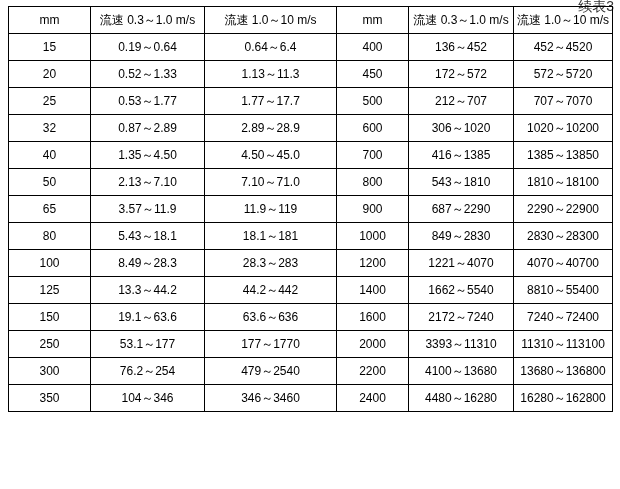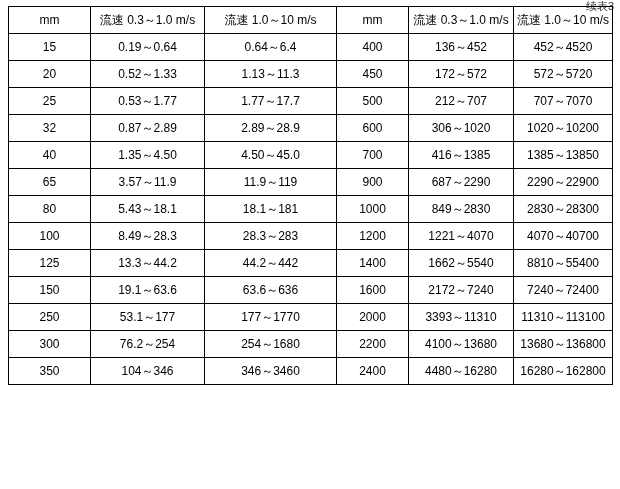--- a/index.html
+++ b/index.html
@@ -18,21 +18,21 @@
   .sheet {
     position: relative;
     width: 620px;
     height: 489px;
     box-sizing: border-box;
   }
   .corner-note {
     position: absolute;
     top: 0px;
     right: 6px;
-    font-size: 11px;
+    font-size: 14px;
     color: #333333;
     line-height: 12px;
     white-space: nowrap;
   }
   table.flow-table {
     position: absolute;
     top: 6px;
     left: 8px;
     width: 604px;
     border-collapse: collapse;
@@ -124,20 +124,28 @@
         </tr>
         <tr>
           <td>40</td>
           <td>1.35～4.50</td>
           <td>4.50～45.0</td>
           <td>700</td>
           <td>416～1385</td>
           <td>1385～13850</td>
         </tr>
         <tr>
+          <td>50</td>
+          <td>2.13～7.10</td>
+          <td>7.10～71.0</td>
+          <td>800</td>
+          <td>543～1810</td>
+          <td>1810～18100</td>
+        </tr>
+        <tr>
           <td>65</td>
           <td>3.57～11.9</td>
           <td>11.9～119</td>
           <td>900</td>
           <td>687～2290</td>
           <td>2290～22900</td>
         </tr>
         <tr>
           <td>80</td>
           <td>5.43～18.1</td>
@@ -174,21 +182,21 @@
           <td>250</td>
           <td>53.1～177</td>
           <td>177～1770</td>
           <td>2000</td>
           <td>3393～11310</td>
           <td>11310～113100</td>
         </tr>
         <tr>
           <td>300</td>
           <td>76.2～254</td>
-          <td>254～1680</td>
+          <td>479～2540</td>
           <td>2200</td>
           <td>4100～13680</td>
           <td>13680～136800</td>
         </tr>
         <tr>
           <td>350</td>
           <td>104～346</td>
           <td>346～3460</td>
           <td>2400</td>
           <td>4480～16280</td>

